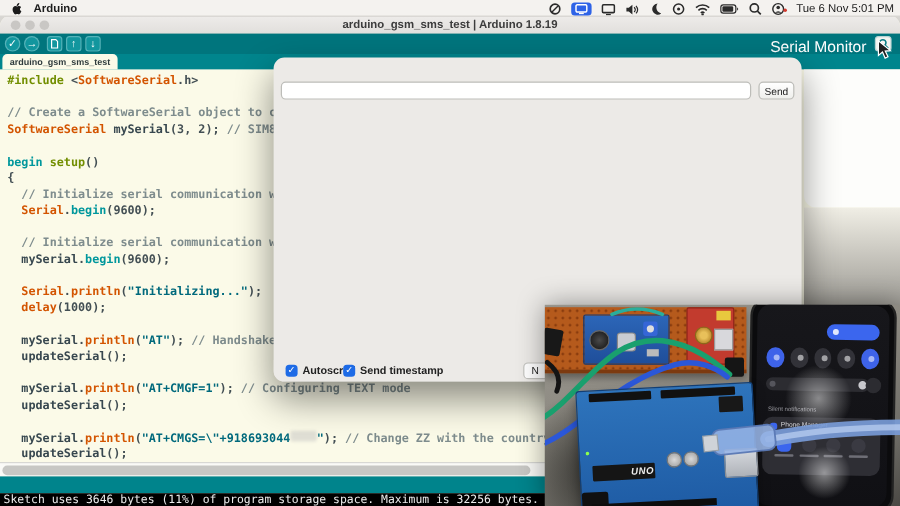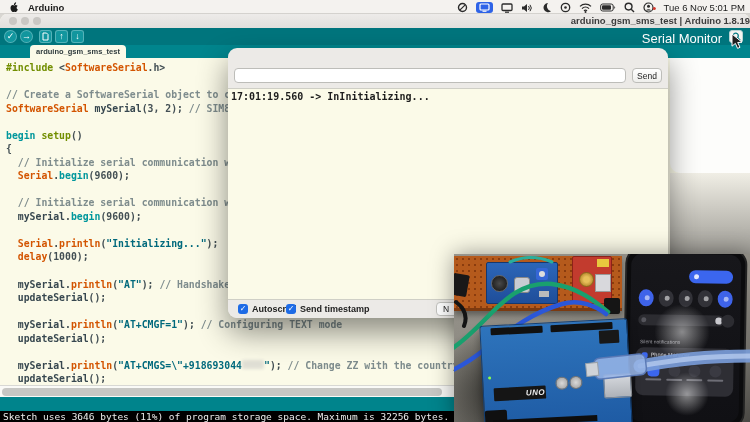--- a/index.html
+++ b/index.html
@@ -17,36 +17,36 @@
   .mb-blue{background:#2e63e7;border-radius:3px;padding:1px 3px;display:flex;align-items:center;}
   #clock{font-size:9.5px;color:#1c1c1c;white-space:nowrap;}
 
   
   #idewin{position:absolute;left:0;top:13px;width:750px;height:409px;border-radius:9px 9px 0 0;
           overflow:hidden;background:#fbfae8;z-index:1;}
   #ide-titlebar{position:absolute;left:0;top:0;width:100%;height:15px;
       background:linear-gradient(#eeecea,#e1dfdc);border-bottom:1px solid #c9c7c4;}
   .light{position:absolute;top:4px;width:8px;height:8px;border-radius:50%;}
   #ide-titlebar .light{background:#c9c7c4;}
-  .wtitle{position:absolute;left:0;right:0;top:2px;text-align:right;font-size:9.5px;
+  .wtitle{position:absolute;left:0;right:0;top:2px;text-align:center;font-size:9.5px;
           font-weight:bold;color:#3c3c3c;}
   #ide-toolbar{position:absolute;left:0;top:15px;width:100%;height:17px;background:#00757d;}
   .tbtn{position:absolute;top:2px;width:13px;height:13px;background:#12969e;
         border:1px solid rgba(255,255,255,.28);box-sizing:border-box;display:flex;
         align-items:center;justify-content:center;color:#fff;font-size:9px;line-height:1;}
   .tbtn.round{border-radius:50%;}
   .tbtn.sq{border-radius:3px;}
   #tooltip-sm{position:absolute;right:28px;top:3px;color:#fff;font-size:13px;}
   #btn-serialmon{position:absolute;right:7px;top:2px;width:14px;height:13px;background:#f4f4f0;
         border-radius:3px;border:1px solid #b9d4d4;box-sizing:border-box;
         display:flex;align-items:center;justify-content:center;}
   #ide-tabbar{position:absolute;left:0;top:32px;width:100%;height:13px;background:#00858d;}
   #tab-active{position:absolute;left:2px;top:0;width:96px;height:13px;background:#fbfae8;
       border-radius:4px 4px 0 0;display:flex;align-items:center;justify-content:center;
-      font-size:7.5px;font-weight:bold;color:#2f3b3d;margin-left:28px;}
+      font-size:7.5px;font-weight:bold;color:#2f3b3d;}
   #editor{position:absolute;left:0;top:45px;width:100%;height:327px;background:#fbfae8;
           overflow:hidden;padding:3px 0 0 6px;box-sizing:border-box;}
   .code-line{height:13.54px;white-space:pre;font-family:"DejaVu Sans Mono",monospace;
              font-size:9.8px;font-weight:bold;line-height:13.54px;}
   .tk-d{color:#434f54;} .tk-k{color:#00979c;} .tk-f{color:#d35400;} .tk-o{color:#728e00;}
   .tk-s{color:#00697c;} .tk-c{color:#7e8c8d;font-weight:bold;} .tk-v{color:#37474f;}
   .tk-blur{display:inline-block;width:22px;height:9px;background:#e0dfd5;border-radius:2px;
            filter:blur(1.5px);vertical-align:baseline;}
   
   #right-panel{position:absolute;left:670px;top:45px;width:80px;height:115px;background:#fdfdfb;
@@ -320,23 +320,20 @@
     </div>
     <div id="ide-tealbar"></div>
     <div id="ide-console">
       <span>Sketch uses 3646 bytes (11%) of program storage space. Maximum is 32256 bytes.</span>
     </div>
   </div>
 
   <div id="smwin">
     <input id="sm-input" value="" style="">
     <span id="sm-send">Send</span>
-    <div id="sm-output">
-      <span>17:01:19.560 -&gt; InInitializing...</span>
-    </div>
     <div id="sm-bottom">
       <span class="cb" style="left:10px">✓</span>
       <span class="cb-label" style="left:24px">Autoscroll</span>
       <span class="cb" style="left:58px">✓</span>
       <span class="cb-label" style="left:72px">Send timestamp</span>
       <span id="sm-lineending">N</span>
     </div>
   </div>
 
   <div id="photo">

